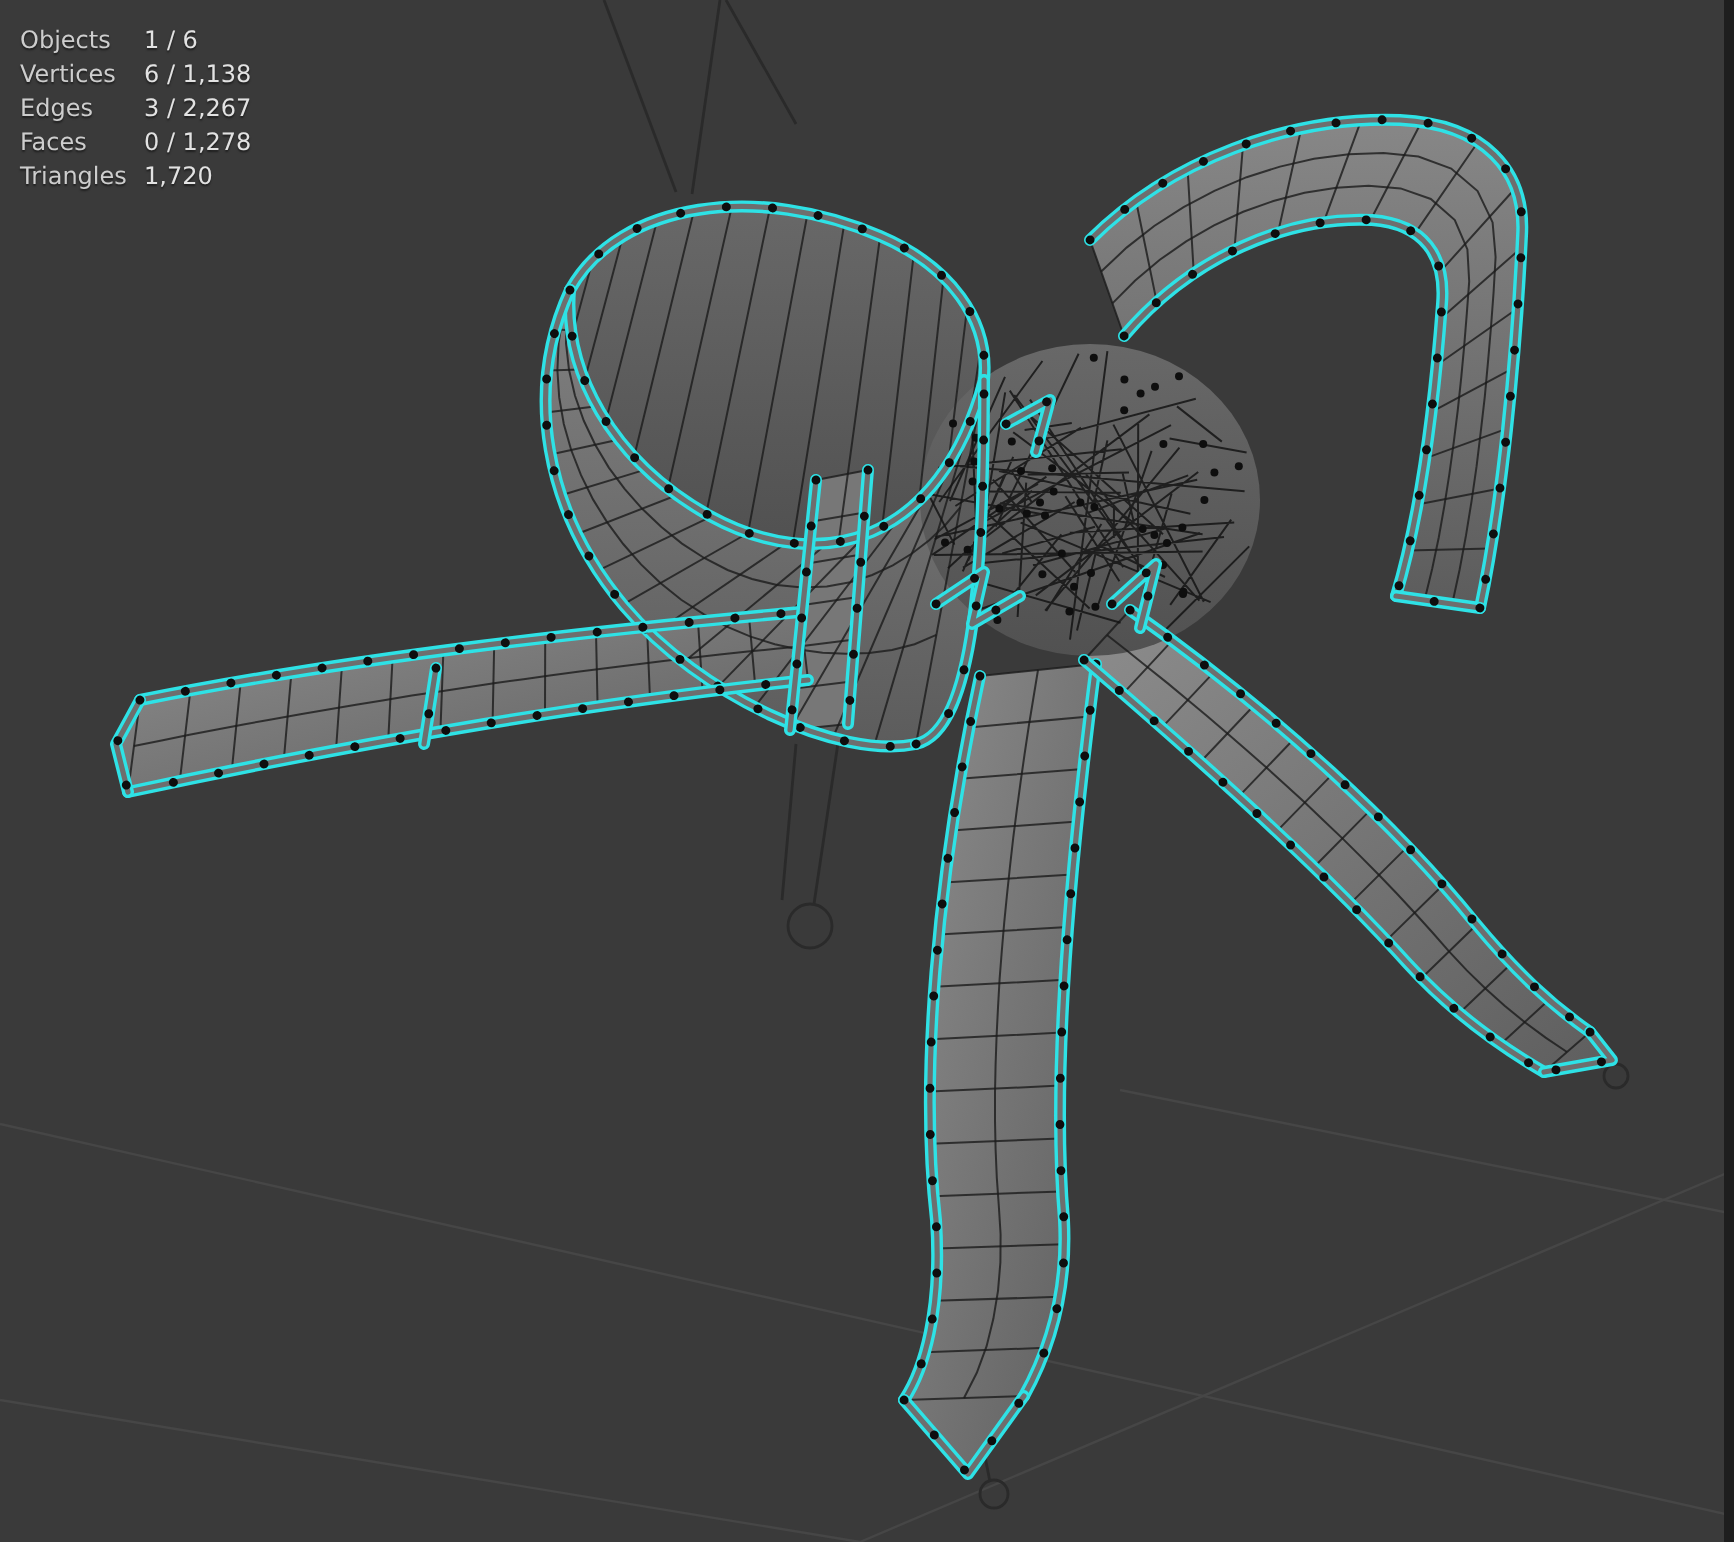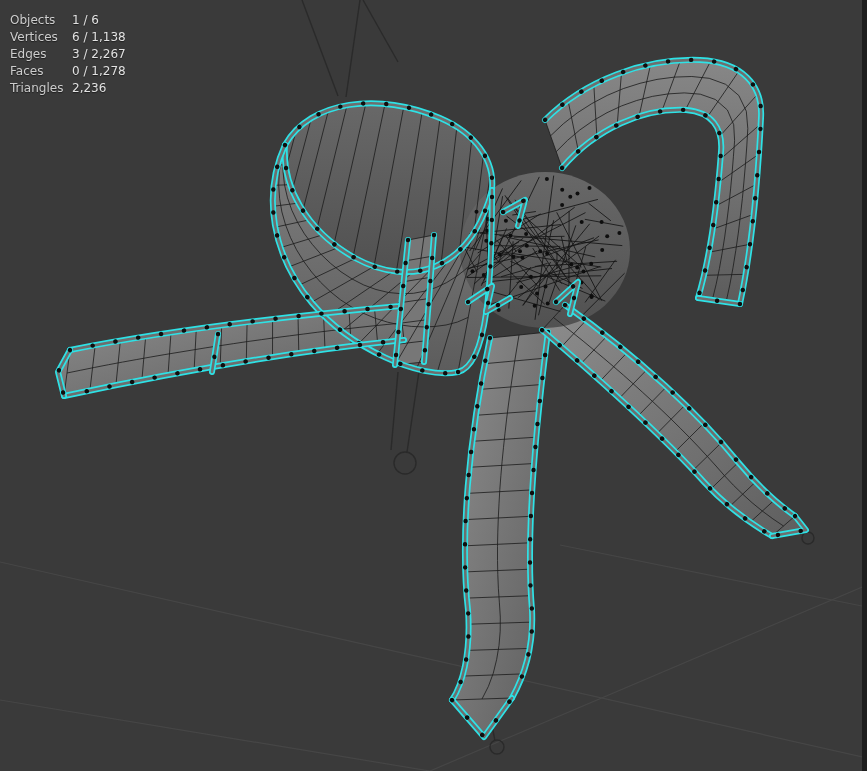--- a/index.html
+++ b/index.html
@@ -38,21 +38,21 @@
     <div class="row">
       <span class="label">Edges</span>
       <span class="value">3 / 2,267</span>
     </div>
     <div class="row">
       <span class="label">Faces</span>
       <span class="value">0 / 1,278</span>
     </div>
     <div class="row">
       <span class="label">Triangles</span>
-      <span class="value">2,236</span>
+      <span class="value">1,720</span>
     </div>
   </div>
 
   <svg id="scene" width="867" height="771" viewBox="0 0 867 771">
     <defs>
       <linearGradient id="gBody" x1="0" y1="0" x2="1" y2="1">
         <stop offset="0" stop-color="#8d8d8d"></stop>
           <stop offset="1" stop-color="#5e5e5e"></stop>
       </linearGradient>
       <linearGradient id="gLoop" x1="0" y1="0" x2="0" y2="1">

